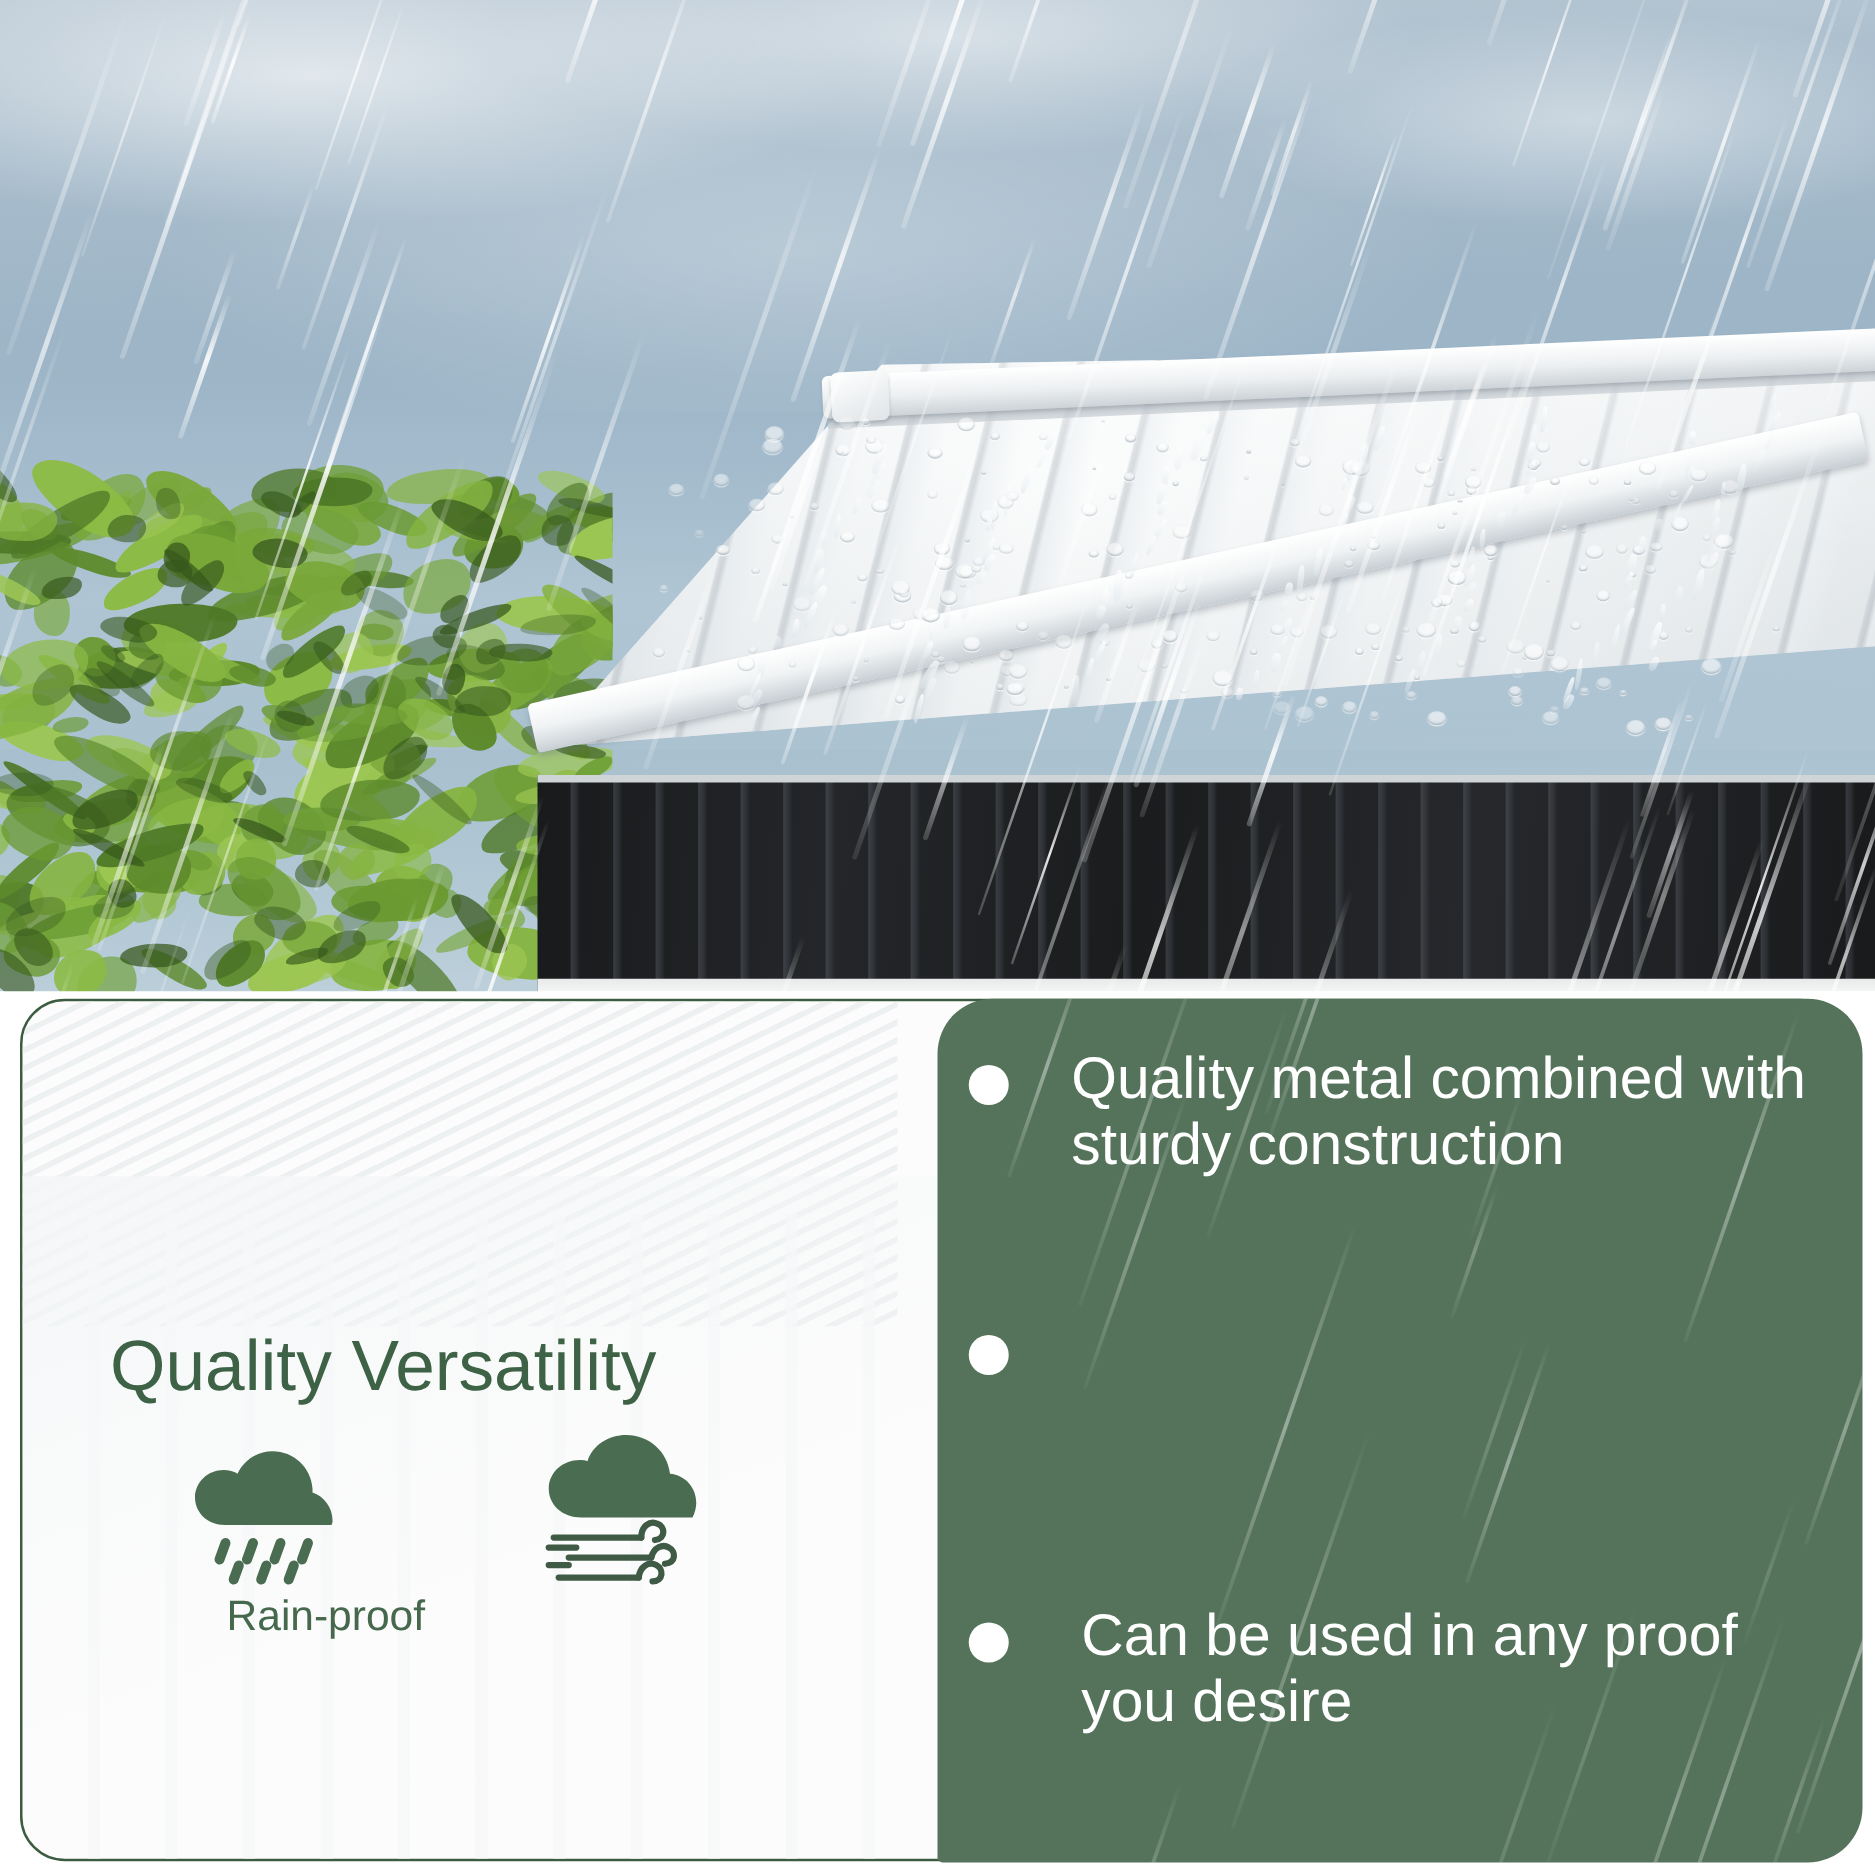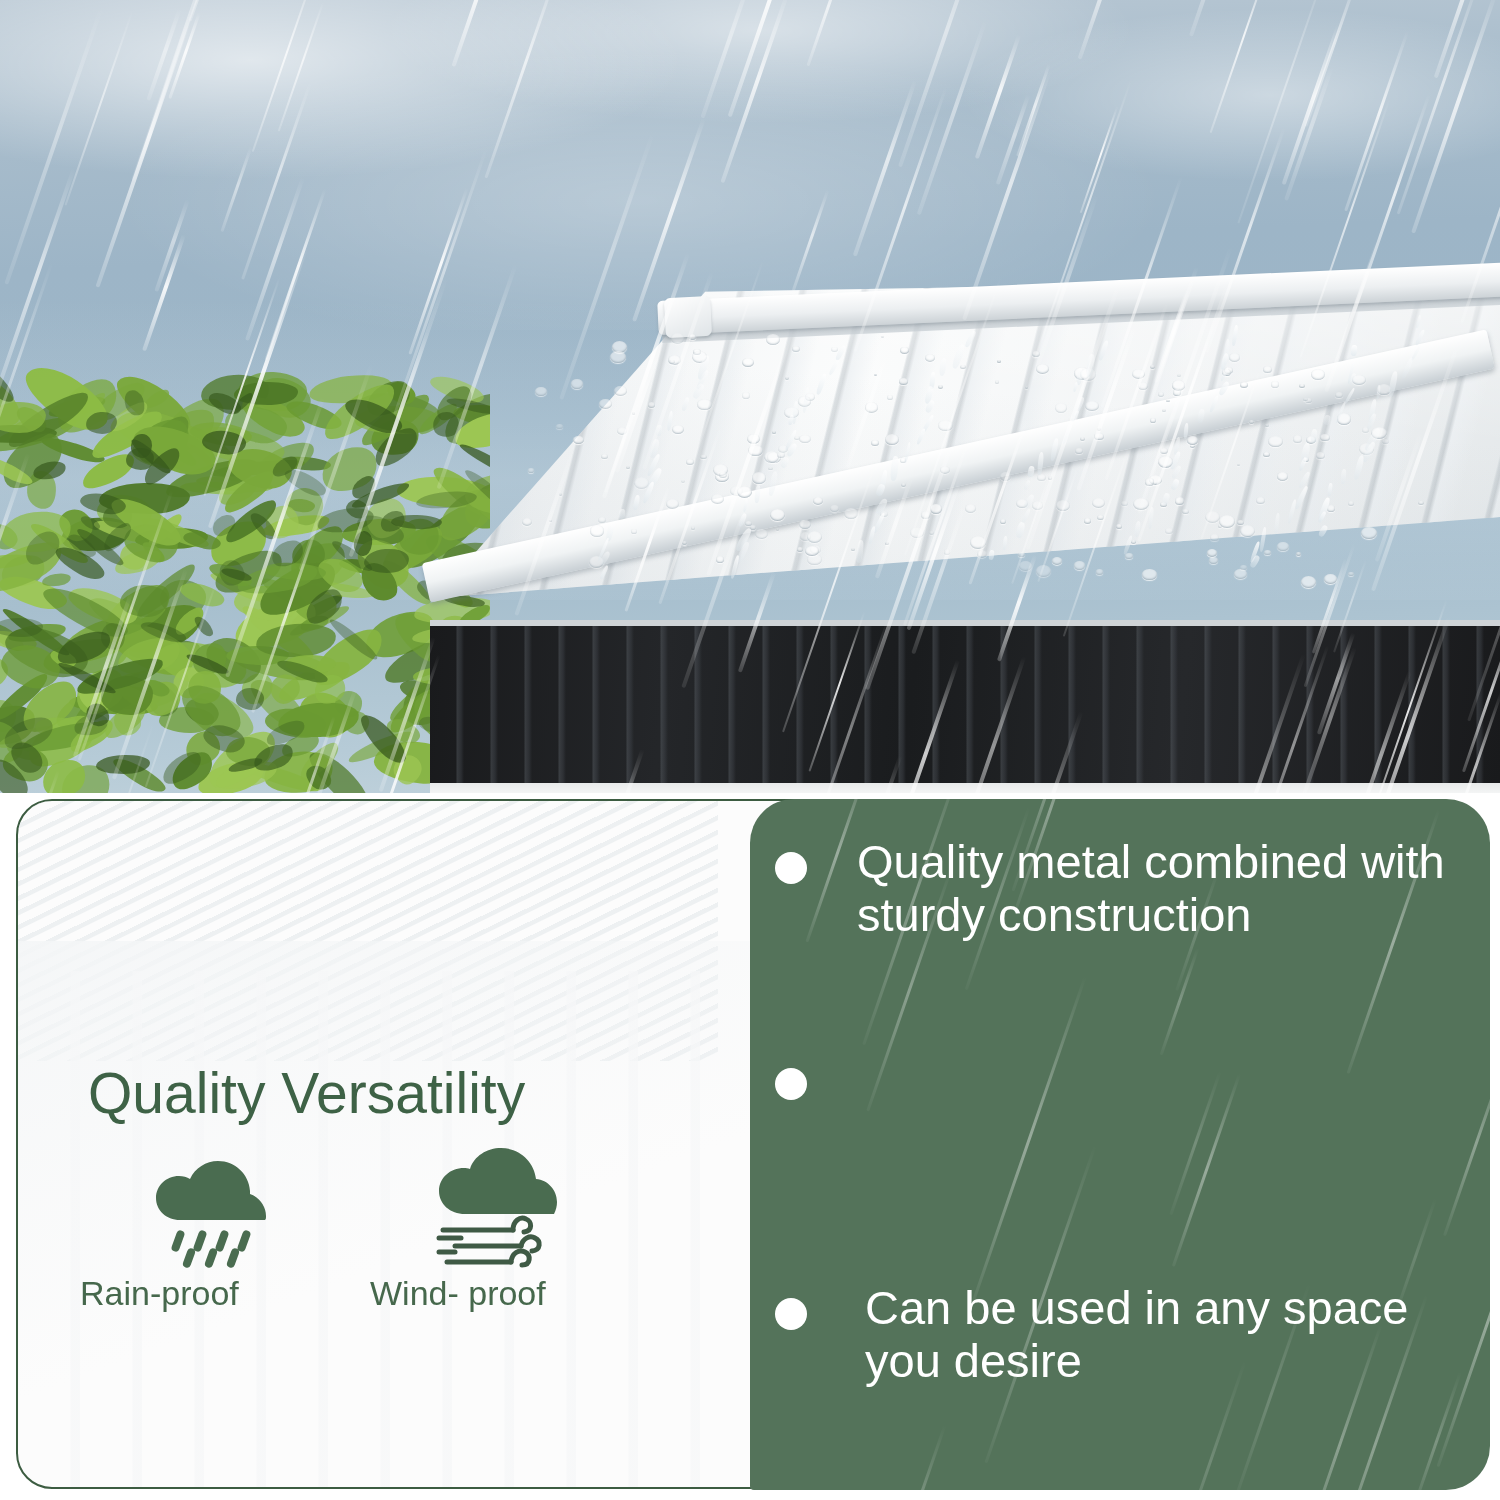--- a/index.html
+++ b/index.html
@@ -148,21 +148,21 @@
   .heading{
     position:absolute;left:68px;top:960px;
     font-size:80px;font-weight:bold;color:#3e6246;letter-spacing:-1px;line-height:1;
   }
   .subheading{
     position:absolute;left:88px;top:1065px;
     font-size:57px;color:#3e6246;line-height:1;font-weight:normal;
   }
 
   .feature-row{position:absolute;left:60px;top:1160px;width:640px;height:160px;}
-  .feature{position:absolute;top:0;width:260px;text-align:left;}
+  .feature{position:absolute;top:0;width:260px;text-align:right;}
   .feature.f1{left:20px;}
   .feature.f2{left:310px;}
   .feat-icon{height:110px;display:flex;align-items:flex-end;justify-content:center;}
   .feat-label{margin-top:4px;font-size:34px;color:#46684c;}
 
   
   .bullets{position:absolute;left:775px;top:830px;width:700px;}
   .bullet{position:absolute;display:flex;align-items:flex-start;}
   .b1{top:6px;}
   .b2{top:222px;}
@@ -1063,32 +1063,31 @@
             <path d="M88 82c0-9 7-14 13-11 6 2 7 12-2 13"></path>
             <path d="M30 98h66"></path>
             <path d="M96 98c2-8 9-11 14-8 6 3 6 12-3 13"></path>
             <path d="M22 114h64"></path>
             <path d="M86 114c1-9 8-13 14-10 6 3 6 13-3 13"></path>
             <path d="M14 90h22"></path>
             <path d="M14 104h16"></path>
           </g>
         </svg>
       </div>
-      <div class="feat-label">Wind- proof</div>
     </div>
 
   </div>
 
   <div class="bullets">
     <div class="bullet b1">
       <span class="dot"></span>
       <span class="btext">Quality metal combined with sturdy construction</span>
     </div>
     <div class="bullet b2">
       <span class="dot"></span>
     </div>
     <div class="bullet b3">
       <span class="dot"></span>
-      <span class="btext">Can be used in any space you desire</span>
+      <span class="btext">Can be used in any proof you desire</span>
     </div>
   </div>
 
 </div>
 
 </body></html>

